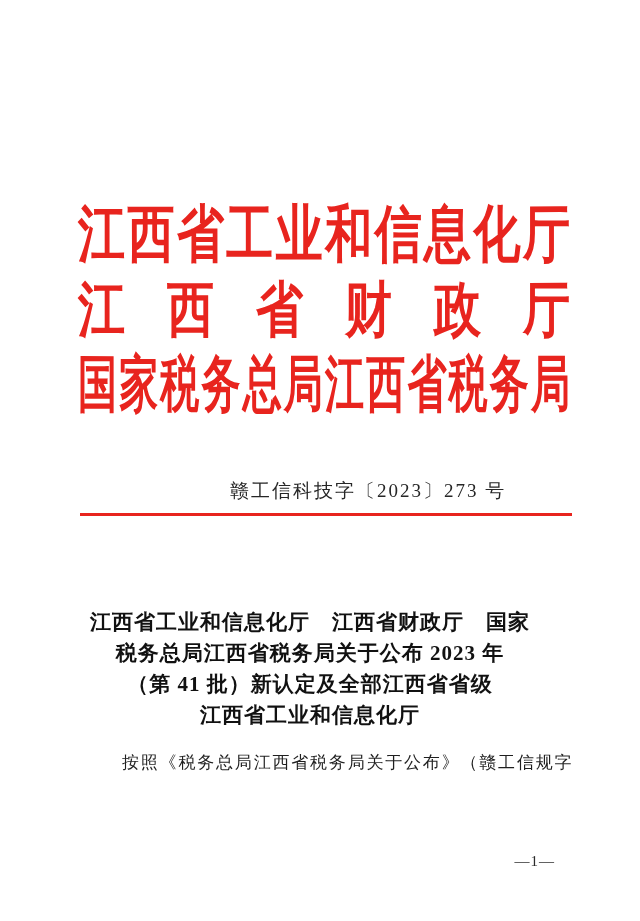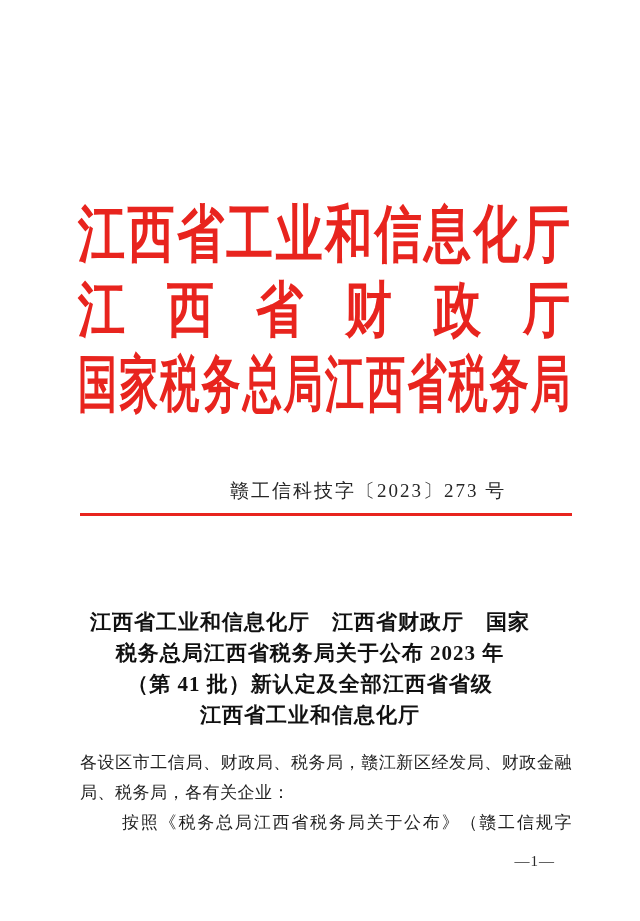--- a/index.html
+++ b/index.html
@@ -145,19 +145,18 @@
   <div class="red-rule" style="background: rgb(232, 36, 30);"></div>
 
   <div class="title">
     <div>江西省工业和信息化厅　江西省财政厅　国家</div>
     <div>税务总局江西省税务局关于公布 2023 年</div>
     <div>（第 41 批）新认定及全部江西省省级</div>
     <div>江西省工业和信息化厅</div>
   </div>
 
   <div class="body-text">
-    <p class="p1">各设区市工信局、财政局、税务局，赣江新区经发局、财政金融局、税务局，各有关企业：</p>
     <p class="p2">按照《税务总局江西省税务局关于公布》（赣工信规字</p>
   </div>
 
   <div class="pagenum">—1—</div>
 
 </div>
 
 </body></html>

